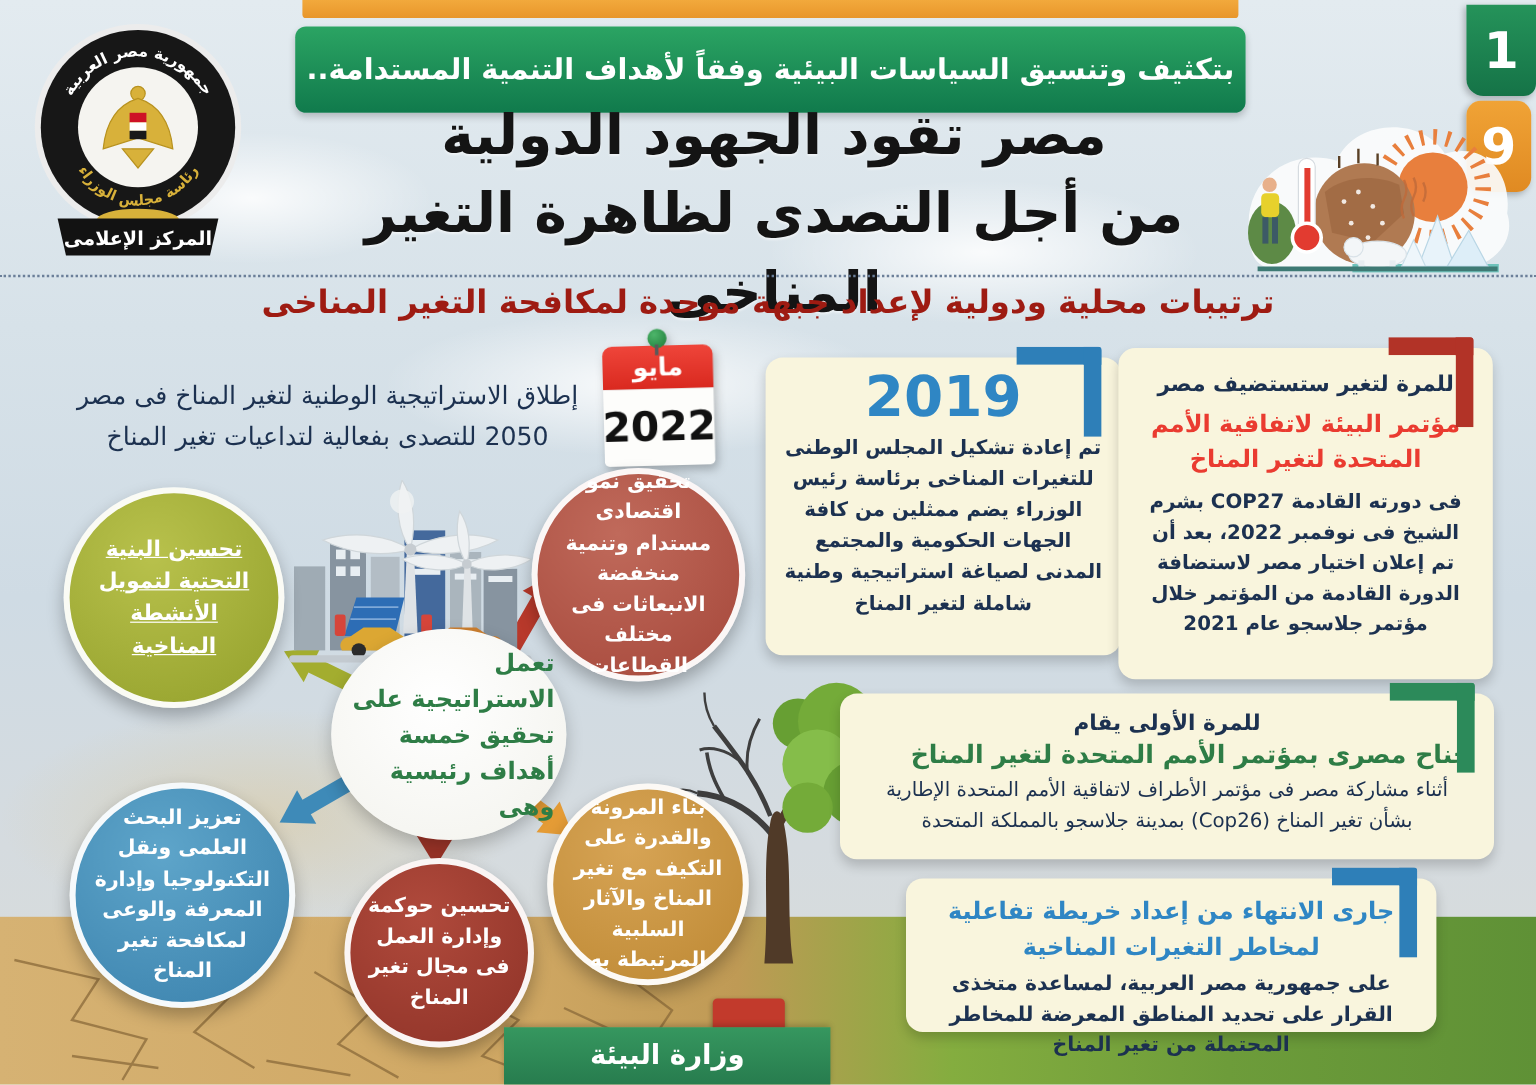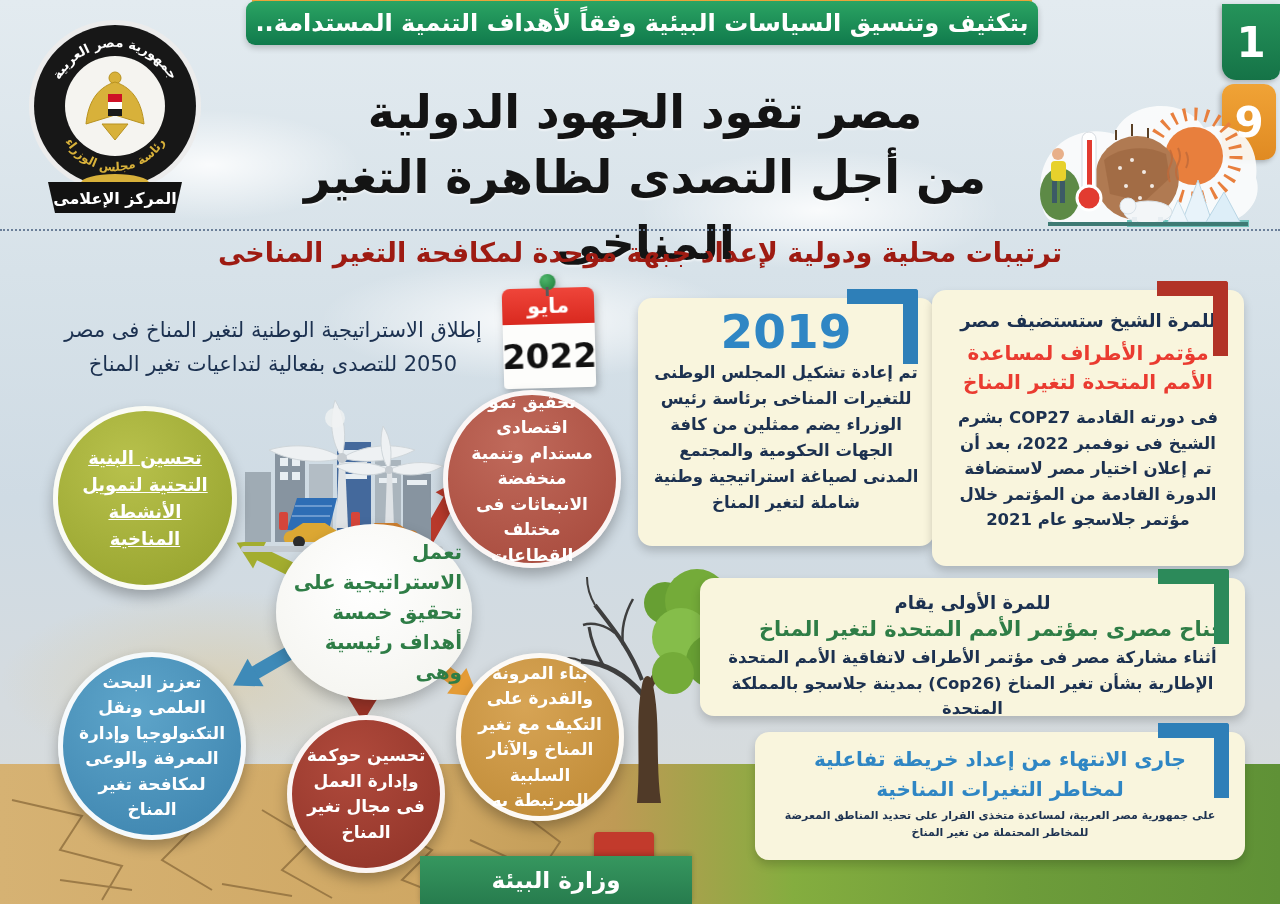--- a/index.html
+++ b/index.html
@@ -3,21 +3,21 @@
 <meta charset="utf-8">
 <style>
   html,body{margin:0;padding:0;}
   body{font-family:"DejaVu Sans",sans-serif;}
   #poster{position:relative;width:1280px;height:904px;overflow:hidden;direction:rtl;
     background:linear-gradient(180deg,#e3ebf0 0%,#d7e2e9 30%,#cfdbe4 55%,#d5dbdf 78%,#d9dcd9 100%);}
   .abs{position:absolute;}
   .cloud{position:absolute;background:radial-gradient(closest-side,rgba(255,255,255,.85),rgba(255,255,255,0));border-radius:50%;}
   
   .topstrip{left:252px;top:0;width:780px;height:15px;background:linear-gradient(180deg,#f2a93c,#e8962b);border-radius:0 0 3px 3px;}
-  .banner{left:246px;top:1px;width:792px;height:44px;background:linear-gradient(180deg,#2ba463,#107a4c);
+  .banner{left:246px;top:22px;width:792px;height:72px;background:linear-gradient(180deg,#2ba463,#107a4c);
     border-radius:9px;display:flex;align-items:center;justify-content:center;
     color:#fff;font-size:24px;font-weight:700;box-shadow:0 3px 6px rgba(0,0,0,.2);}
   .title{left:250px;top:80px;width:790px;text-align:center;color:#141414;font-size:46px;font-weight:700;line-height:1.42;
     text-shadow:0 2px 2px rgba(255,255,255,.55);}
   .tab-green{right:0;top:4px;width:58px;height:76px;background:linear-gradient(180deg,#25935a,#157347);
     border-radius:0 0 10px 14px;display:flex;align-items:center;justify-content:center;color:#fff;font-size:42px;font-weight:900;box-shadow:-2px 2px 5px rgba(0,0,0,.25);}
   .tab-orange{right:4px;top:84px;width:54px;height:76px;background:linear-gradient(180deg,#f0a336,#e08a22);
     border-radius:12px;display:flex;align-items:center;justify-content:center;color:#fff;font-size:42px;font-weight:900;box-shadow:-2px 2px 5px rgba(0,0,0,.25);}
   .dotline{left:0;top:229px;width:1280px;border-top:2px dotted #6b7f99;}
   .subtitle{left:0;top:237px;width:1280px;text-align:center;color:#9e1b12;font-size:27px;font-weight:900;}
@@ -52,24 +52,24 @@
     padding:14px;box-sizing:border-box;line-height:1.5;}
   .g-olive{left:53px;top:406px;width:184px;height:184px;font-size:18px;background:radial-gradient(circle at 40% 30%,#b8c14c,#93a02b);text-decoration:underline;}
   .g-red{left:443px;top:390px;width:178px;height:178px;font-size:17px;background:radial-gradient(circle at 40% 30%,#c06a5b,#a5473a);}
   .g-blue{left:58px;top:652px;width:188px;height:188px;font-size:17px;background:radial-gradient(circle at 40% 30%,#5ea5ca,#3a81ac);}
   .g-darkred{left:287px;top:715px;width:158px;height:158px;font-size:17px;background:radial-gradient(circle at 40% 30%,#b04a3c,#8e3227);}
   .g-orange{left:456px;top:653px;width:168px;height:168px;font-size:17px;background:radial-gradient(circle at 40% 30%,#d7a455,#bd8833;);background:radial-gradient(circle at 40% 30%,#d7a455,#bd8833);}
   
   .boxcop26{left:700px;top:578px;width:545px;height:138px;}
   .cop26-intro{margin-top:14px;font-size:18px;font-weight:900;}
   .cop26-high{margin-top:4px;color:#2e7d46;font-size:21px;font-weight:900;margin-left:40px;}
-  .cop26-body{margin-top:4px;padding:0 26px;font-size:16.5px;font-weight:700;line-height:1.55;}
-  .boxmap{left:755px;top:732px;width:490px;height:128px;}
+  .cop26-body{margin-top:4px;padding:0 26px;font-size:16.5px;font-weight:400;line-height:1.55;}
+  .boxmap{left:755px;top:732px;width:442px;height:128px;}
   .map-high{margin-top:12px;padding:0 30px;color:#2f86c4;font-size:20px;font-weight:900;line-height:1.5;}
-  .map-body{margin-top:4px;padding:0 24px;font-size:11px;font-weight:700;line-height:1.5;}
+  .map-body{margin-top:4px;padding:0 24px;font-size:17px;font-weight:700;line-height:1.5;}
   
   .redsq{left:594px;top:832px;width:60px;height:42px;background:#c23a2c;border-radius:4px;box-shadow:0 2px 4px rgba(0,0,0,.3);}
   .srclabel{left:626px;top:844px;width:116px;height:42px;background:linear-gradient(180deg,#f5a01e,#e5821c);border-radius:6px;
     display:flex;align-items:center;justify-content:center;color:#fff;font-size:21px;font-weight:900;box-shadow:0 2px 5px rgba(0,0,0,.3);}
   .srcbar{left:420px;top:856px;width:272px;height:48px;background:linear-gradient(180deg,#36975f,#277c4e);
     display:flex;align-items:center;justify-content:center;color:#fff;font-size:23px;font-weight:900;box-shadow:0 -2px 5px rgba(0,0,0,.2);}
   .ground{left:0;top:764px;width:1280px;height:140px;
     background:linear-gradient(90deg,#d6b273 0%,#cfa763 34%,#bf9a55 48%,#84ad3f 62%,#6d9c3a 80%,#5f9136 100%);}
   .haze{left:0;top:590px;width:430px;height:185px;background:radial-gradient(closest-side,rgba(219,198,148,.5),rgba(219,198,148,0));}
 </style>
@@ -221,22 +221,22 @@
   </div>
 
   <div class="abs box box2019">
     <div class="bracket b-blue"></div>
     <div class="year2019">2019</div>
     <div class="body2019">تم إعادة تشكيل المجلس الوطنى للتغيرات المناخى برئاسة رئيس الوزراء يضم ممثلين من كافة الجهات الحكومية والمجتمع المدنى لصياغة استراتيجية وطنية شاملة لتغير المناخ</div>
   </div>
 
   <div class="abs box boxcop27">
     <div class="bracket b-red"></div>
-    <div class="cop27-intro">للمرة الشيخ ستستضيف مصر</div>
-    <div class="cop27-high">مؤتمر الأطراف لمساعدة الأمم المتحدة لتغير المناخ</div>
+    <div class="cop27-intro">للمرة لتغير ستستضيف مصر</div>
+    <div class="cop27-high">مؤتمر البيئة لاتفاقية الأمم المتحدة لتغير المناخ</div>
     <div class="cop27-body">فى دورته القادمة COP27 بشرم الشيخ فى نوفمبر 2022، بعد أن تم إعلان اختيار مصر لاستضافة الدورة القادمة من المؤتمر خلال مؤتمر جلاسجو عام 2021</div>
   </div>
 
   <svg class="abs" style="left:0;top:380px;" width="660" height="520" viewBox="0 0 660 520">
     <g transform="translate(415,180) rotate(30)" fill="#b8392b">
       <rect x="-7" y="-71" width="14" height="71" rx="2"></rect>
         <polygon points="-16,-69 16,-69 0,-95"></polygon>
     </g>
     <g transform="translate(305,196) rotate(-64)" fill="#a3ad2f">
       <rect x="-7" y="-52" width="14" height="52" rx="2"></rect>

